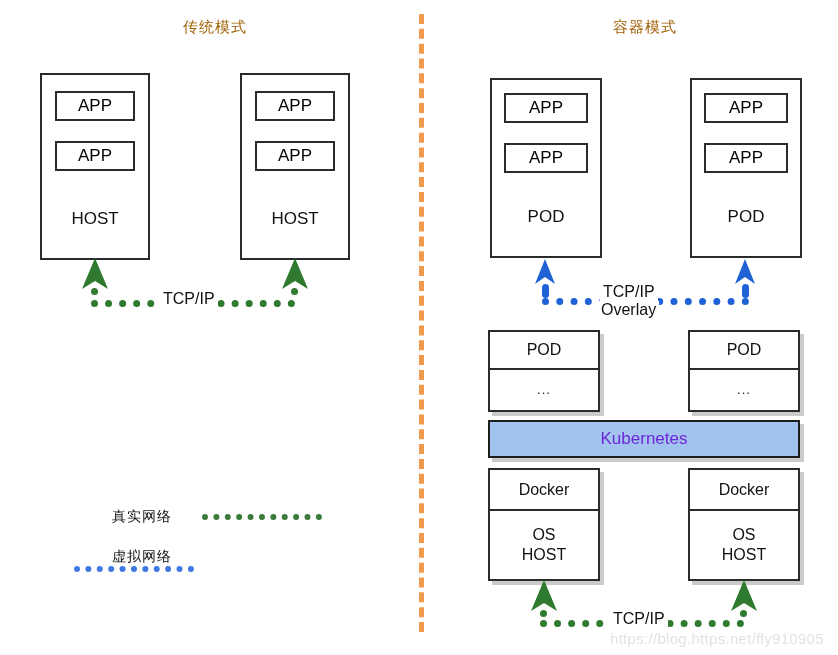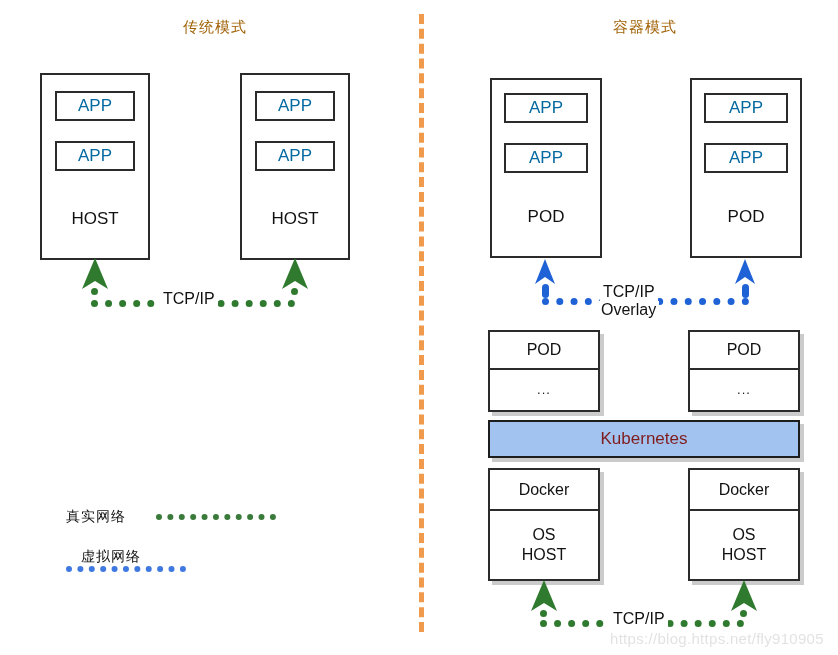--- a/index.html
+++ b/index.html
@@ -51,40 +51,40 @@
   }
 
   .inner-box {
     box-sizing: border-box;
     border: 2px solid #2b2b2b;
     background: #ffffff;
     display: flex;
     align-items: center;
     justify-content: center;
     font-size: 17px;
-    color: #0369a1;
+    color: #000000;
   }
 
   .box-label {
     font-size: 17px;
     color: #111111;
     text-align: center;
     line-height: 1.2;
     white-space: pre-line;
   }
 
   
   .k8s-bar {
     box-sizing: border-box;
     border: 2px solid #1d1d1d;
     display: flex;
     align-items: center;
     justify-content: center;
     font-size: 17px;
-    color: #7f1d1d;
+    color: #6d28d9;
     box-shadow: 4px 4px 0 0 rgba(160,160,160,0.55);
   }
 
   
   .split-box {
     box-sizing: border-box;
     border: 2px solid #2b2b2b;
     background: #ffffff;
     display: flex;
     flex-direction: column;
@@ -140,20 +140,21 @@
     line-height: 1.15;
   }
 
   
   .legend-row { display: flex; align-items: center; }
   .legend-text {
     font-size: 14px;
     color: #111111;
     width: 90px;
     letter-spacing: 1px;
+    margin-left: 46px;
   }
   .legend-swatch {
     height: 0;
     width: 120px;
     border-top-style: dotted;
     border-top-width: 6px;
   }
   .legend-swatch.green { border-top-color: #3a7a3a; }
   .legend-swatch.blue  { border-top-color: #3f78e0; }
 

